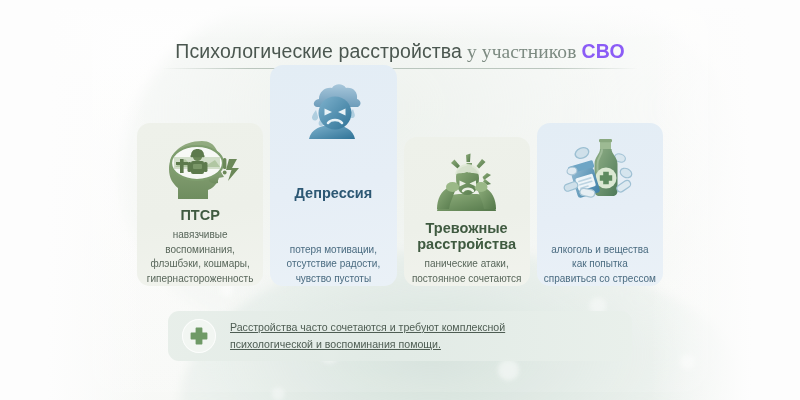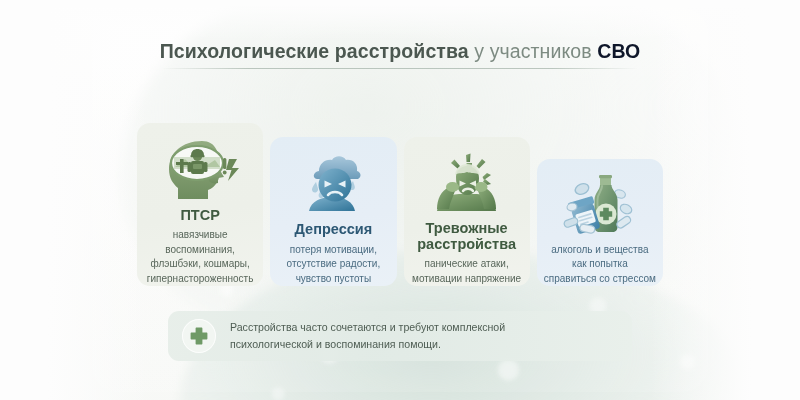--- a/index.html
+++ b/index.html
@@ -41,36 +41,36 @@
   }
   .bg-fade-l{position:absolute;left:0;top:0;width:150px;height:400px;background:linear-gradient(90deg,#fdfdfd 32%,rgba(253,253,253,0) 100%);}
   .bg-fade-r{position:absolute;right:0;top:0;width:150px;height:400px;background:linear-gradient(270deg,#fdfdfd 32%,rgba(253,253,253,0) 100%);}
   .bg-fade-t{position:absolute;left:0;top:0;width:800px;height:40px;background:linear-gradient(180deg,#fdfdfd 12%,rgba(253,253,253,0) 100%);}
 
   
   .stage{position:absolute;inset:0;}
 
   .header{position:absolute;left:0;top:40px;width:800px;text-align:center;}
   .title{font-size:19.5px;letter-spacing:.1px;white-space:nowrap;}
-  .title .t-strong{font-weight:bold;color:#4b5750;}
-  .title .t-mid{font-weight:normal;color:#7d8b82;}
-  .title .t-accent{font-weight:bold;color:#0f172a;}
+  .title .t-strong{font-weight:normal;color:#4b5750;}
+  .title .t-mid{font-weight:normal;color:#7d8b82;font-family:Liberation Serif, serif;}
+  .title .t-accent{font-weight:bold;color:#8b5cf6;}
   .title-rule{
     position:absolute;left:50%;transform:translateX(-50%);top:28px;width:477px;height:1px;
     background:linear-gradient(90deg,rgba(190,200,193,0) 0%, rgba(176,189,180,.85) 18%, rgba(176,189,180,.85) 82%, rgba(190,200,193,0) 100%);
   }
 
   .cards{position:absolute;left:137px;top:106px;width:526px;height:180px;display:flex;gap:7px;align-items:flex-end;}
   .card{
     flex:1 1 0;border-radius:13px;position:relative;overflow:hidden;
     display:flex;flex-direction:column;align-items:center;
     padding-top:8px;box-sizing:border-box;
   }
   .card.green{background:linear-gradient(170deg,#eef1ea 0%,#edf0e9 55%,#f1f3ed 100%);}
-  .card.blue{background:linear-gradient(170deg,#e3edf5 0%,#e6eef6 55%,#eaf1f7 100%);}
+  .card.blue{background:linear-gradient(170deg,#e3edf5 0%,#e6eef6 55%,#eaf1f7 100%);gap:36px;}
 
   .icon-wrap{width:86px;height:74px;display:flex;align-items:center;justify-content:center;margin-bottom:2px;}
   .icon-wrap svg{display:block;}
 
   .card-title{font-size:14.5px;font-weight:bold;line-height:1.12;text-align:center;margin:0 0 5px;}
   .card.green .card-title{color:#3f5a40;}
   .card.blue .card-title{color:#2d5874;}
   .card-title.two-line{margin-top:-1px;}
 
   .card-desc{font-size:10px;line-height:1.45;text-align:center;padding:0 5px;}
@@ -80,21 +80,21 @@
   .footer{
     position:absolute;left:168px;top:311px;width:464px;height:50px;border-radius:11px;
     background:linear-gradient(100deg, rgba(231,238,233,.96) 0%, rgba(226,235,230,.92) 45%, rgba(233,240,235,.9) 100%);
     display:flex;align-items:center;padding-left:14px;box-sizing:border-box;
   }
   .footer-badge{
     width:34px;height:34px;border-radius:50%;flex:0 0 34px;
     background:#f2f6f2;display:flex;align-items:center;justify-content:center;margin-right:14px;
     box-shadow:0 0 0 1px rgba(255,255,255,.75) inset;
   }
-  .footer-text{font-size:10.6px;line-height:1.62;color:#4e5d53;}
+  .footer-text{font-size:10.6px;line-height:1.62;color:#4e5d53;text-decoration:underline;}
   .footer-text span{display:block;}
 </style>
 </head>
 <body>
 
 <div class="bg-root">
   <div class="bg-base"></div>
   <div class="bg-blob-a"></div>
   <div class="bg-blob-b"></div>
   <div class="bg-texture"></div>
@@ -235,21 +235,21 @@
           <path d="M51 33.5 L44.5 36.5 L51 39.5 Z" fill="#eaf0e4"></path>
           <path d="M38 44 C40 41 46 41 48 44" fill="none" stroke="#eaf0e4" stroke-width="2.4" stroke-linecap="round"></path>
         </svg>
       </div>
       <div class="card-title two-line">
         <span>Тревожные</span><br>
         <span>расстройства</span>
       </div>
       <div class="card-desc">
         <span>панические атаки,</span><br>
-        <span>мотивации напряжение</span>
+        <span>постоянное сочетаются</span>
       </div>
     </div>
 
     <div class="card blue">
       <div class="icon-wrap">
         <svg width="84" height="70" viewBox="0 0 84 70" aria-hidden="true">
           <defs>
             <linearGradient id="g4b" x1="0" y1="0" x2="1" y2="1">
               <stop offset="0" stop-color="#8fae86"></stop>
                 <stop offset="1" stop-color="#4f7a59"></stop>

